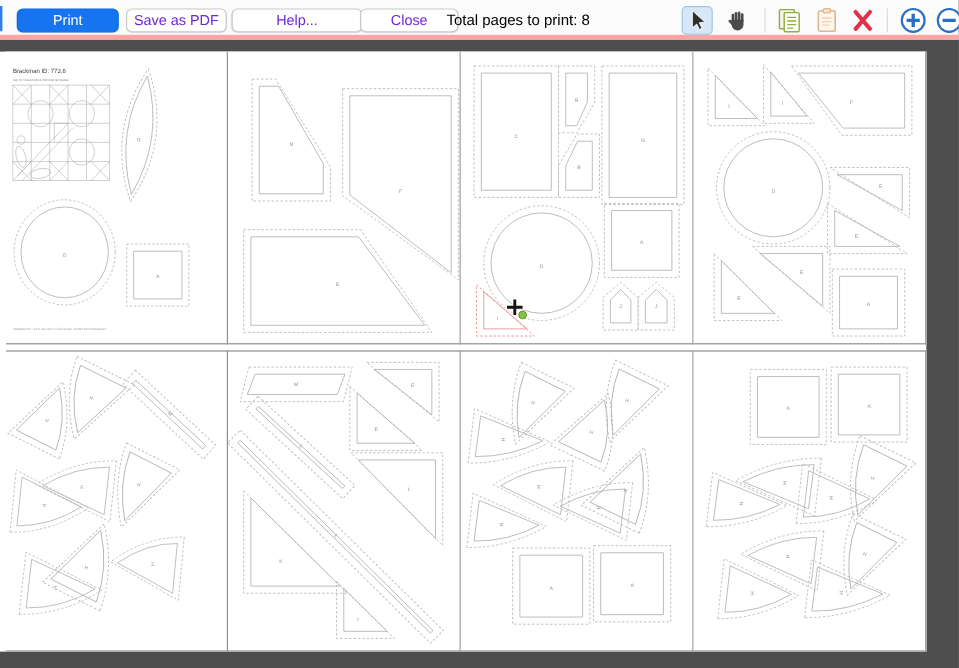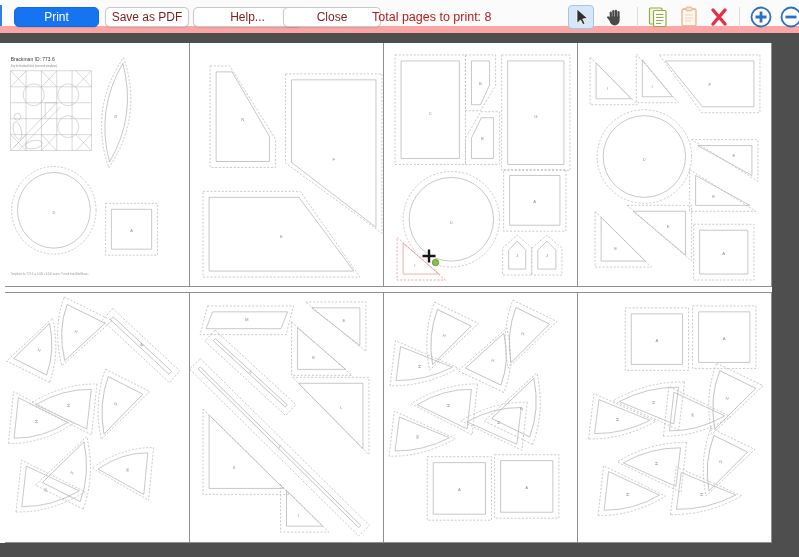--- a/index.html
+++ b/index.html
@@ -1,30 +1,30 @@
 <!DOCTYPE html>
 <html><head>
 <meta charset="utf-8">
 <style>
   html,body{margin:0;padding:0}
   body{width:799px;height:557px;position:relative;overflow:hidden;
        font-family:"Liberation Sans","DejaVu Sans",sans-serif;background:#4e4e4e}
 
   
   .toolbar{position:absolute;top:0;left:0;width:799px;height:33px;background:#fbfbfb;
-           border-bottom:7px solid #fca5a5;box-sizing:border-box;z-index:5}
+           border-bottom:4px solid #fca5a5;box-sizing:border-box;z-index:5}
   .btn{position:absolute;top:7px;height:20px;border-radius:5px;border:1px solid #c9c9c9;
-       background:#fff;font-size:12px;color:#7f1d1d;display:flex;align-items:center;
+       background:#fff;font-size:12px;color:#6d28d9;display:flex;align-items:center;
        justify-content:center;box-sizing:border-box;box-shadow:0 0.5px 1px rgba(0,0,0,.10);cursor:default}
   .btn.primary{background:#1674f0;border-color:#0f6be4;color:#fff;font-weight:500}
   #btn-print{left:14px;width:85px}
   #btn-save{left:105px;width:84px}
   #btn-help{left:193px;width:109px}
-  #btn-close{left:283px;width:98px}
-  .total{position:absolute;left:372px;top:10px;font-size:12.5px;color:#b91c1c;white-space:nowrap}
+  #btn-close{left:300px;width:82px}
+  .total{position:absolute;left:372px;top:10px;font-size:12.5px;color:#000000;white-space:nowrap}
   .tool{position:absolute;top:5px;width:26px;height:24px;display:flex;align-items:center;justify-content:center}
   .tool.sel{background:#d6e8f8;border:1px solid #a3c6e4;border-radius:4px;box-sizing:border-box}
   .vsep{position:absolute;top:7px;width:1px;height:20px;background:#dcdcdc}
   .artifact{position:absolute;left:0;top:5px;width:2px;height:21px;background:#2f7ef0}
 
   
   .preview{position:absolute;left:0;top:33px;width:799px;height:524px;background:#4e4e4e}
   .sheet{position:absolute;left:0;top:10px;width:772px;height:500px;background:#ffffff}
   .row{position:absolute;left:5px;display:flex}
   .row1{top:0;height:244px}

